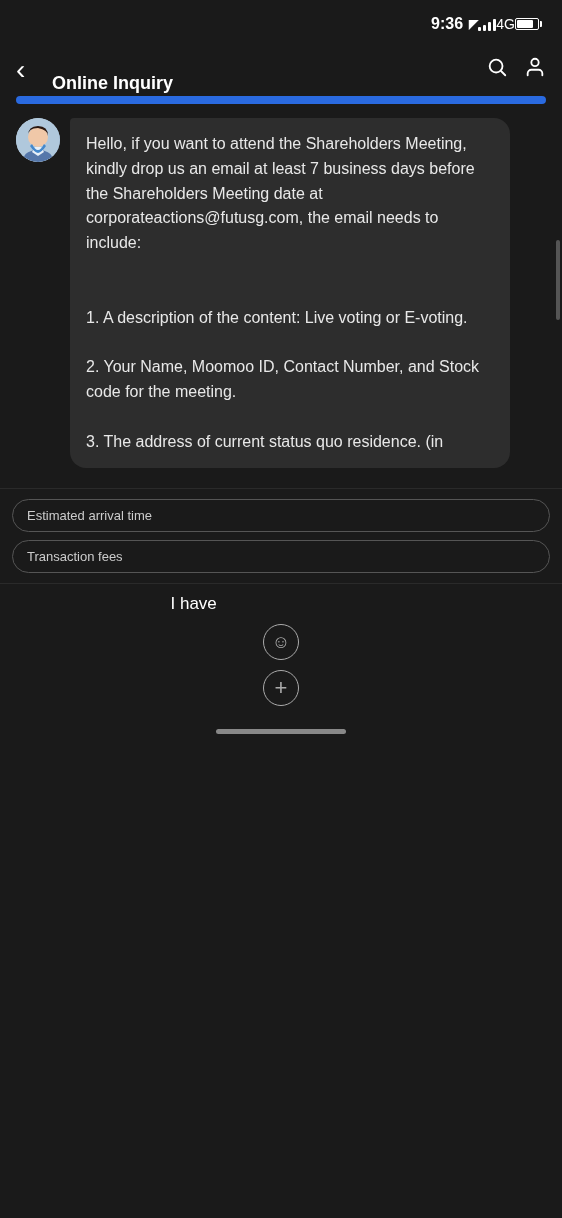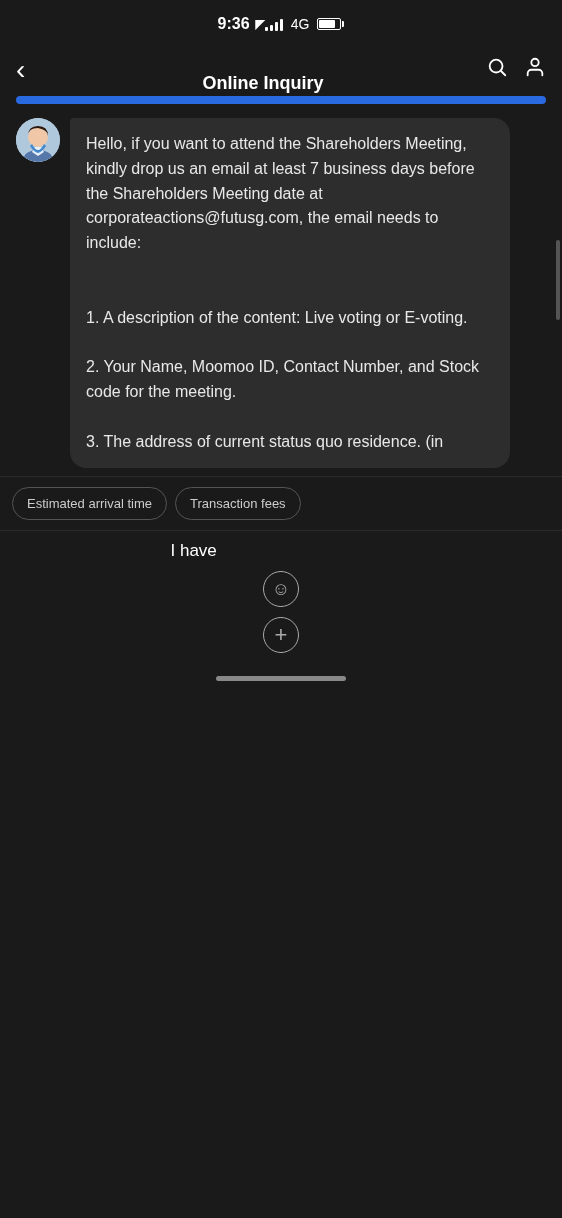--- a/index.html
+++ b/index.html
@@ -10,38 +10,38 @@
       min-height: 1218px;
       background: #1a1a1a;
       font-family: -apple-system, BlinkMacSystemFont, 'Helvetica Neue', sans-serif;
       color: #ffffff;
       overflow-x: hidden;
     }
 
     
     .status-bar {
       display: flex;
-      justify-content: center;
-      align-items: center;
-      padding: 10px 8px 6px;
+      justify-content: flex-end;
+      align-items: center;
+      padding: 10px 20px 6px;
       background: #1a1a1a;
       height: 44px;
     }
     .status-time {
       font-size: 16px;
       font-weight: 600;
       color: #ffffff;
       display: flex;
       align-items: center;
       gap: 4px;
     }
     .status-right {
       display: flex;
       align-items: center;
-      gap: 8px;
+      gap: 0;
     }
     .signal-bars {
       display: flex;
       align-items: flex-end;
       gap: 2px;
       height: 14px;
     }
     .signal-bar {
       width: 3px;
       background: #ffffff;
@@ -99,21 +99,21 @@
       cursor: pointer;
       width: 36px;
       display: flex;
       align-items: center;
     }
     .nav-title {
       font-size: 18px;
       font-weight: 600;
       color: #ffffff;
       flex: 1;
-      text-align: center;
+      text-align: left;
       margin-top: 26px;
     }
     .nav-actions {
       display: flex;
       gap: 16px;
       align-items: center;
       width: 72px;
       justify-content: flex-end;
     }
     .nav-icon {
@@ -127,20 +127,21 @@
       padding: 8px 16px;
       flex: 1;
       overflow-y: auto;
     }
 
     
     .message-row {
       display: flex;
       align-items: flex-start;
       gap: 10px;
+      margin-bottom: 12px;
     }
     .avatar {
       width: 44px;
       height: 44px;
       border-radius: 50%;
       background: #c8d8e8;
       flex-shrink: 0;
       overflow: hidden;
       display: flex;
       align-items: center;
@@ -171,21 +172,21 @@
       top: 130px;
       width: 4px;
       height: 80px;
       background: #555;
       border-radius: 2px;
     }
 
     
     .quick-replies {
       display: flex;
-      flex-direction: row;
+      flex-direction: column;
       gap: 8px;
       padding: 10px 12px;
       background: #1a1a1a;
       overflow-x: auto;
       border-top: 1px solid #2a2a2a;
     }
     .quick-reply-chip {
       background: #1a1a1a;
       border: 1px solid #555;
       border-radius: 20px;

